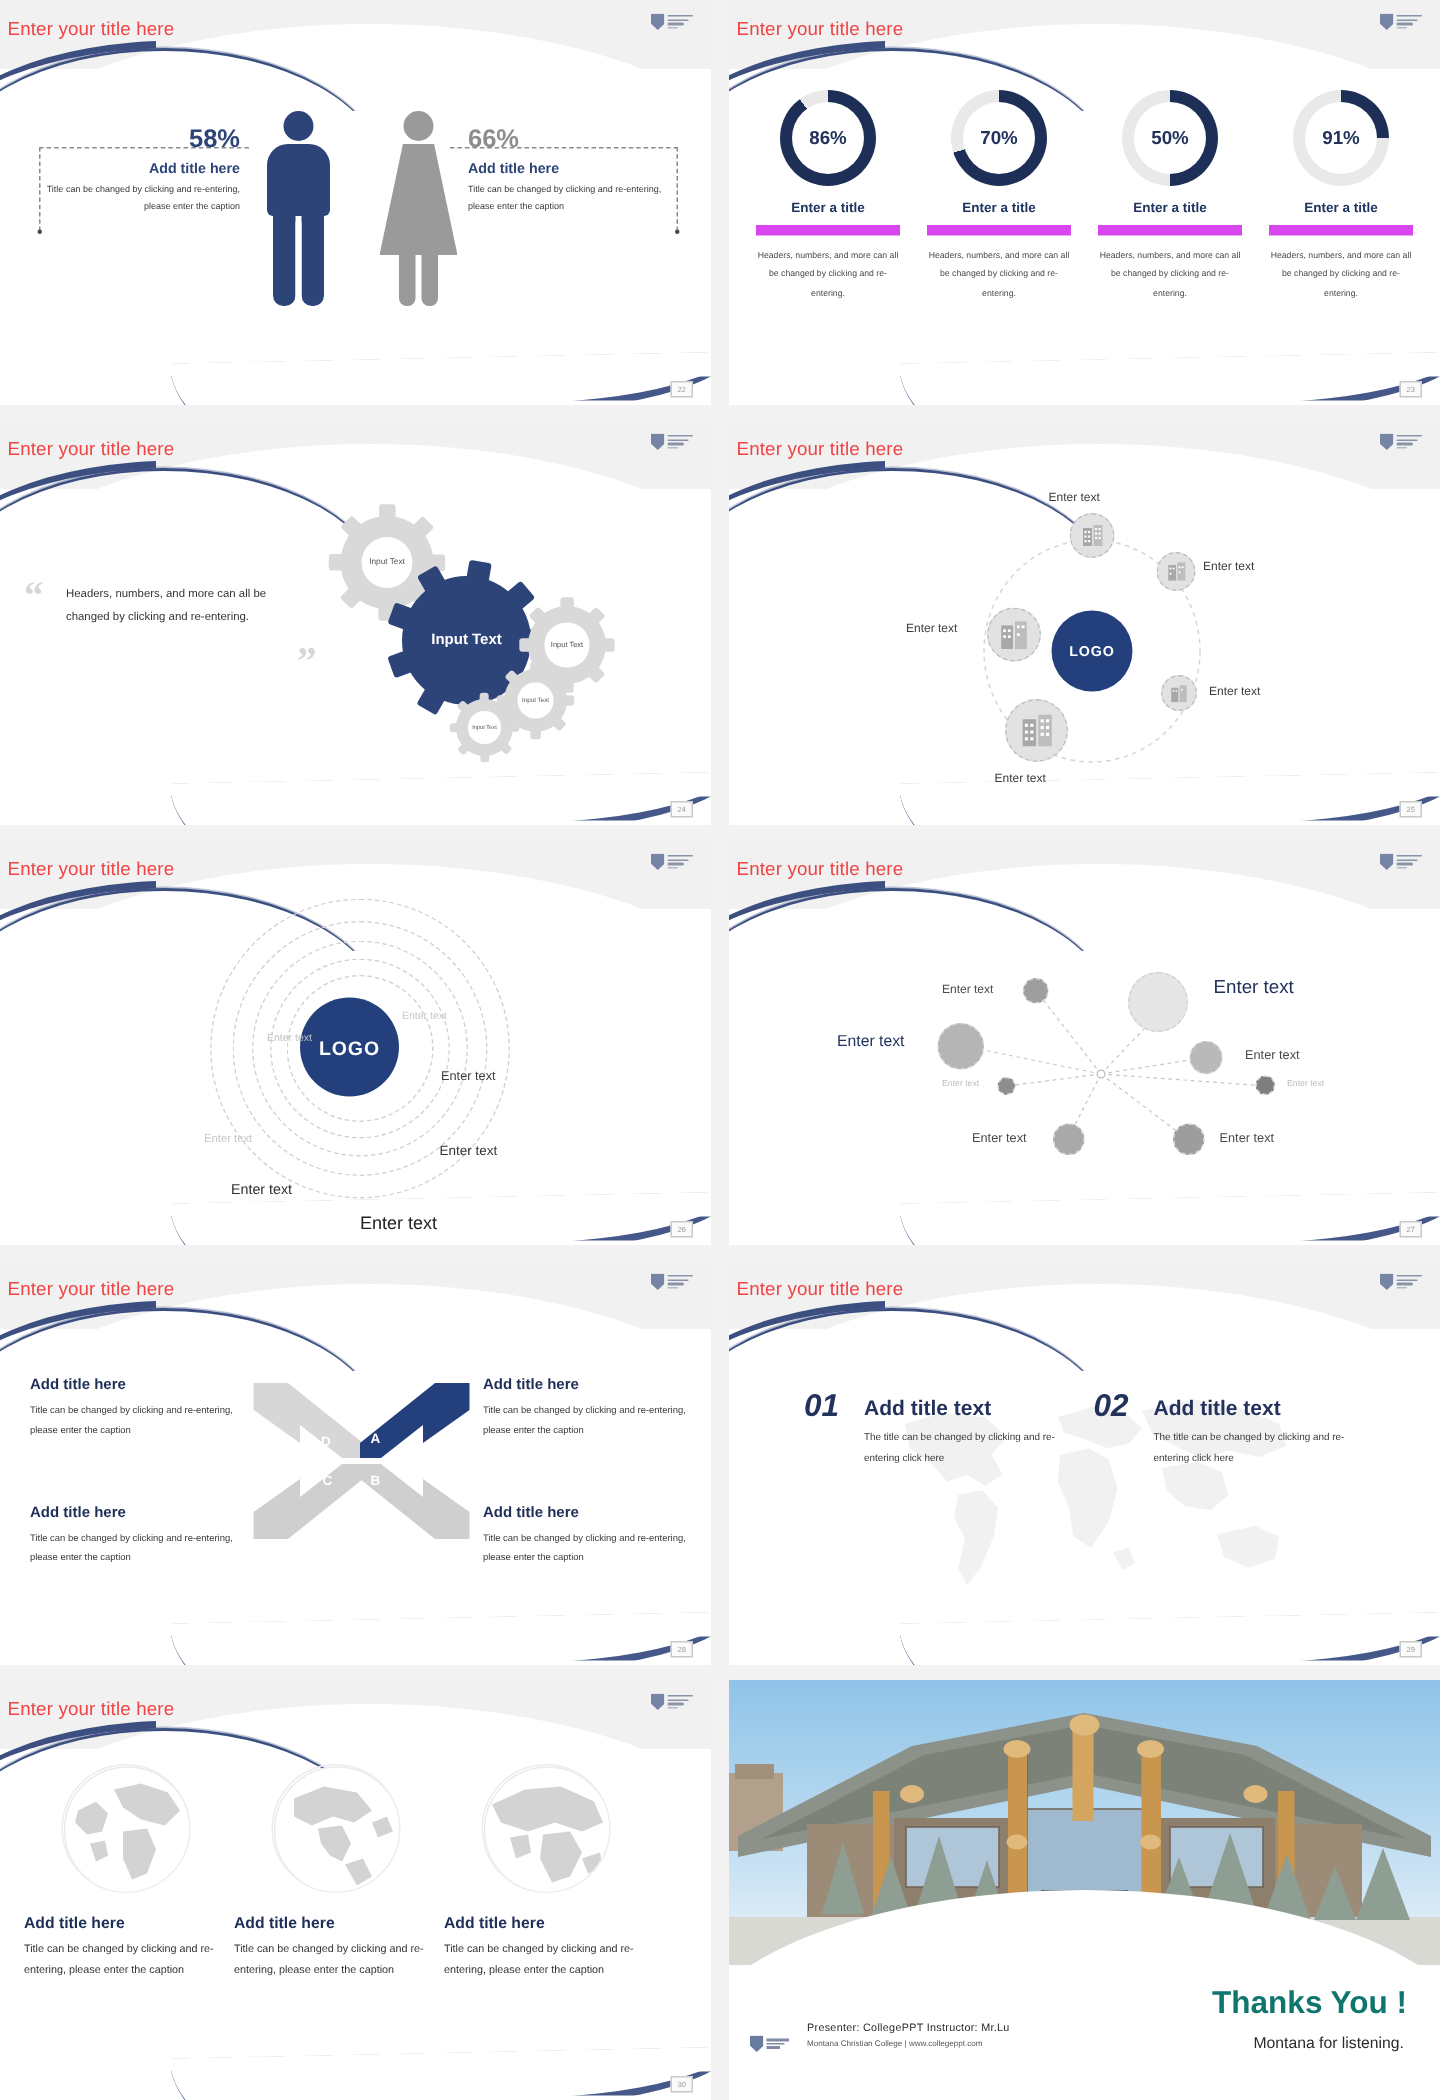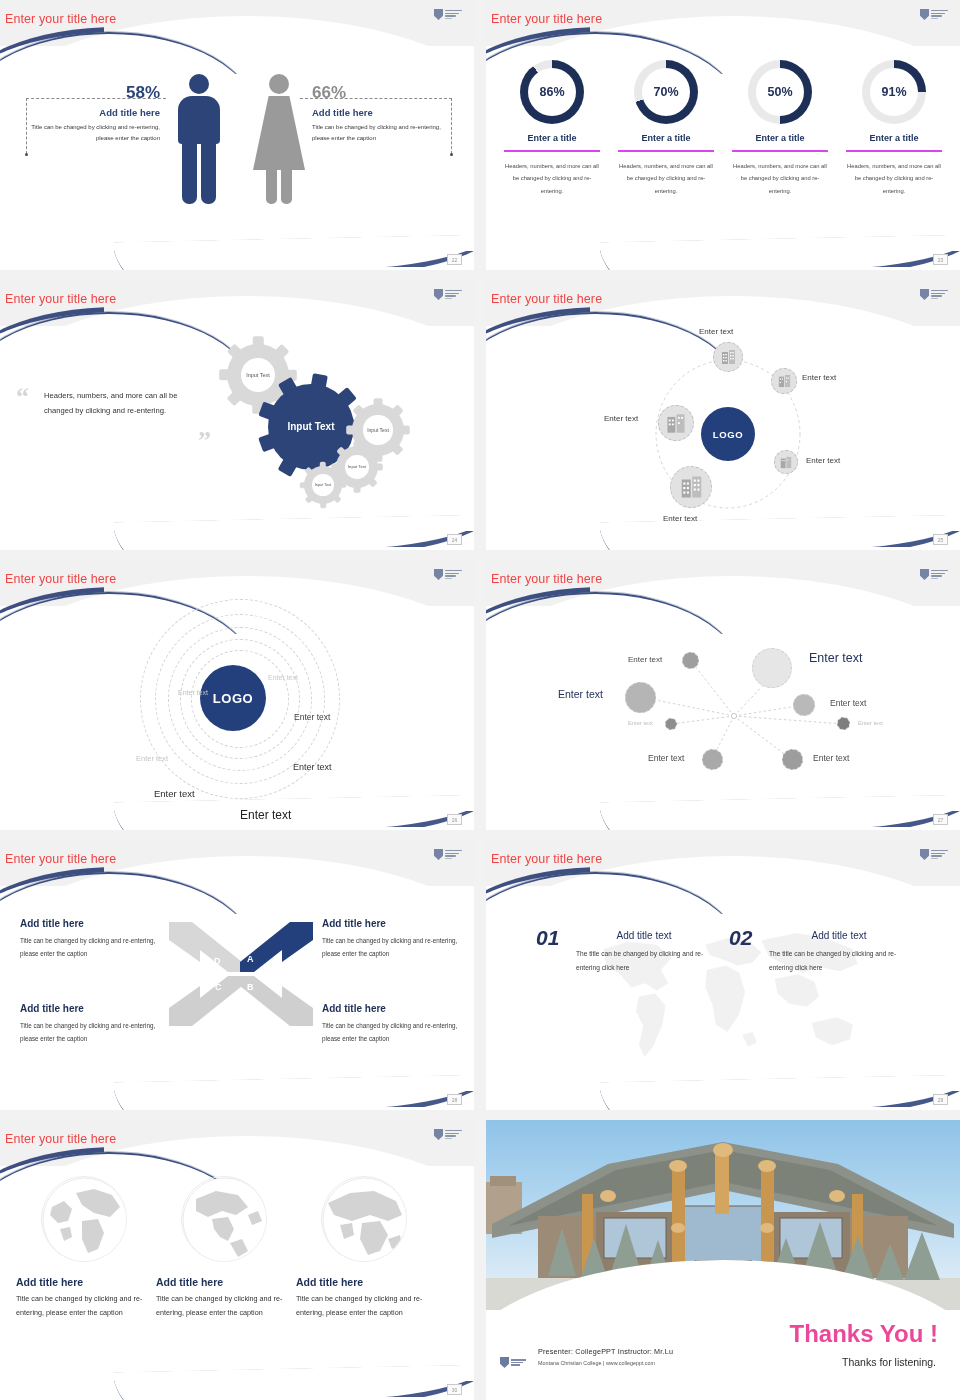--- a/index.html
+++ b/index.html
@@ -135,21 +135,21 @@
   .brk.l .dot { left:-2px; } .brk.r .dot { right:-2px; }
 
   
   .donuts { position:absolute; left:0; right:0; top:14px; display:flex; justify-content:space-evenly; }
   .donut-col { width: 96px; text-align:center; }
   .ring { width: 64px; height: 64px; margin: 0 auto; border-radius:50%; position:relative; }
   .ring .hole { position:absolute; inset:8px; background:#fff; border-radius:50%; }
   .ring .val { position:absolute; inset:0; display:flex; align-items:center; justify-content:center;
       font-size:12.5px; font-weight:bold; color:#22325c; }
   .donut-col .dtitle { margin-top:9px; font-size:9px; font-weight:bold; color:#1f3461; padding-bottom:7px;
-      border-bottom: 2px solid #d946ef; }
+      border-bottom: 7px solid #d946ef; }
   .donut-col .dbody { margin-top:8px; font-size:5.8px; color:#4a4a4a; line-height: 2.15; }
 
   
   .quote-block { position:absolute; left:22px; top:62px; width:186px; }
   .qmark { position:absolute; font-size:26px; color:#d6d6d6; font-family:"Liberation Serif", serif; font-weight:bold; }
   .qmark.open { left:-6px; top:-6px; }
   .qmark.close { left:176px; top:38px; }
   .quote-text { font-size:7.6px; color:#333; line-height:2.0; padding-left:22px; }
   .gear { position:absolute;text-decoration:underline; }
   .gear .disc { position:absolute; inset:0; border-radius:50%; }
@@ -182,38 +182,38 @@
   .quad { position:absolute; width:152px; }
   .quad .qt { font-size:10px; font-weight:bold; color:#1d2f56; }
   .quad .qb { font-size:6.3px; color:#3a3a3a; line-height:2.0; margin-top:6px; }
   .xwrap { position:absolute; left:168px; top:28px; width:146px; height:120px; }
   .xlabel { position:absolute; color:#fff; font-size:9px; font-weight:bold; }
 
   
   .wmap { position:absolute; left:50%; top:50%; transform:translate(-50%,-46%); width:310px; opacity:.5; }
   .numitem { position:absolute; top:44px; }
   .numitem .num { font-size:21px; font-weight:bold; font-style:italic; color:#22325c; position:absolute; left:0; top:-4px; }
-  .numitem .ntitle { font-size:10px; font-weight:normal; color:#22325c; margin-left:40px;text-align:center; }
+  .numitem .ntitle { font-size:14px; font-weight:bold; color:#22325c; margin-left:40px; }
   .numitem .nbody { font-size:6.6px; color:#3a3a3a; line-height:2.1; margin-left:40px; margin-top:6px; }
 
   
   .gcol { position:absolute; top:10px; width:136px; }
   .globe { width:86px; height:86px; margin:0 auto; border-radius:50%; border:1px solid #ececec; position:relative; overflow:hidden; }
   .gcol .gt { margin-top:14px; font-size:10.5px; font-weight:bold; color:#1d2f56; }
   .gcol .gb { margin-top:4px; font-size:7.2px; color:#333; line-height:2.0; }
 
   
   .thanks { background:#fff; position:relative; }
   .photo { position:absolute; left:0; top:0; width:100%; height:190px; overflow:hidden; }
   .sky { position:absolute; inset:0; background:linear-gradient(#8fc3e8 0%, #b4d8f0 45%, #d7e9f6 80%, #eaf2f8 100%); }
   .photo-mask { position:absolute; left:-6%; bottom:-60px; width:112%; height:110px; background:#fff;
      border-radius: 50% 50% 0 0 / 100% 100% 0 0; }
   .photo-band { position:absolute; left:-6%; bottom:-66px; width:112%; height:110px; background:#24407c;
      border-radius: 50% 50% 0 0 / 100% 100% 0 0; }
-  .thanks-title { position:absolute; right:22px; bottom:52px; font-size:24px; font-weight:bold; color:#ec4899; }
+  .thanks-title { position:absolute; right:22px; bottom:52px; font-size:21px; font-weight:bold; color:#0f766e; }
   .thanks-sub { position:absolute; right:24px; bottom:32px; font-size:10.5px; color:#2b2b2b; }
   .foot { position:absolute; left:52px; bottom:34px; }
   .foot .l1 { font-size:7.2px; color:#2b2b2b; letter-spacing:.2px; }
   .foot .l2 { font-size:5.4px; color:#555; margin-top:4px; }
   .foot-logo { position:absolute; left:14px; bottom:32px; display:flex; align-items:center; gap:2px; opacity:.7; }
 </style>
 </head>
 <body>
 
 <div class="deck">
@@ -851,21 +851,21 @@
           <polygon points="372,116 388,160 356,160"></polygon>
             <polygon points="404,124 418,160 390,160"></polygon>
           <polygon points="436,112 454,160 418,160"></polygon>
         </g>
       </svg>
       <div class="photo-band"></div>
       <div class="photo-mask"></div>
     </div>
 
     <div class="thanks-title">Thanks You !</div>
-    <div class="thanks-sub">Thanks for listening.</div>
+    <div class="thanks-sub">Montana for listening.</div>
 
     <div class="foot-logo">
       <div class="shield" style="width:9px;height:11px;background:#2c4478;clip-path:polygon(0 0,100% 0,100% 62%,50% 100%,0 62%)"></div>
       <div class="lines">
           <i style="width:15px;height:1.6px;background:#4a5a7e;display:block;margin-bottom:1.2px"></i>
           <i style="width:12px;height:1.6px;background:#4a5a7e;display:block;margin-bottom:1.2px"></i>
           <i style="width:9px;height:1.6px;background:#4a5a7e;display:block"></i>
         </div>
     </div>
     <div class="foot">

